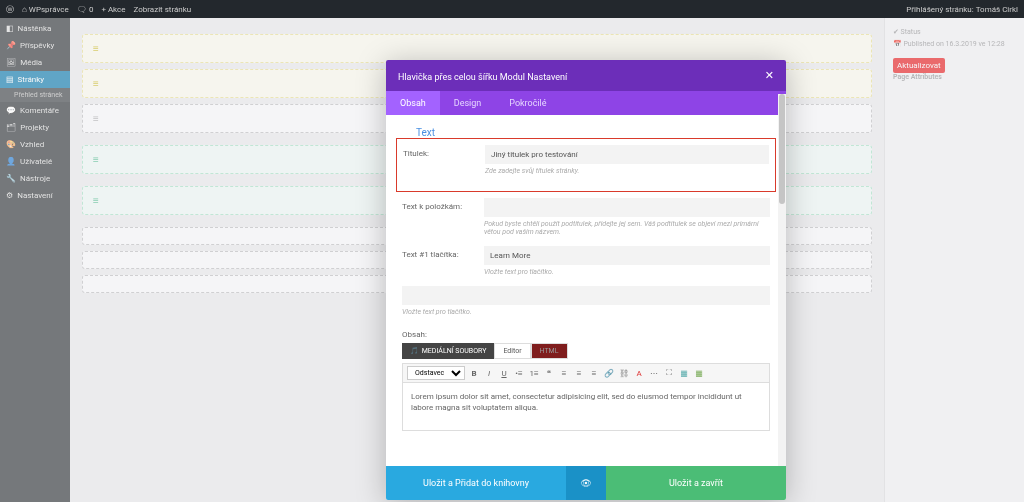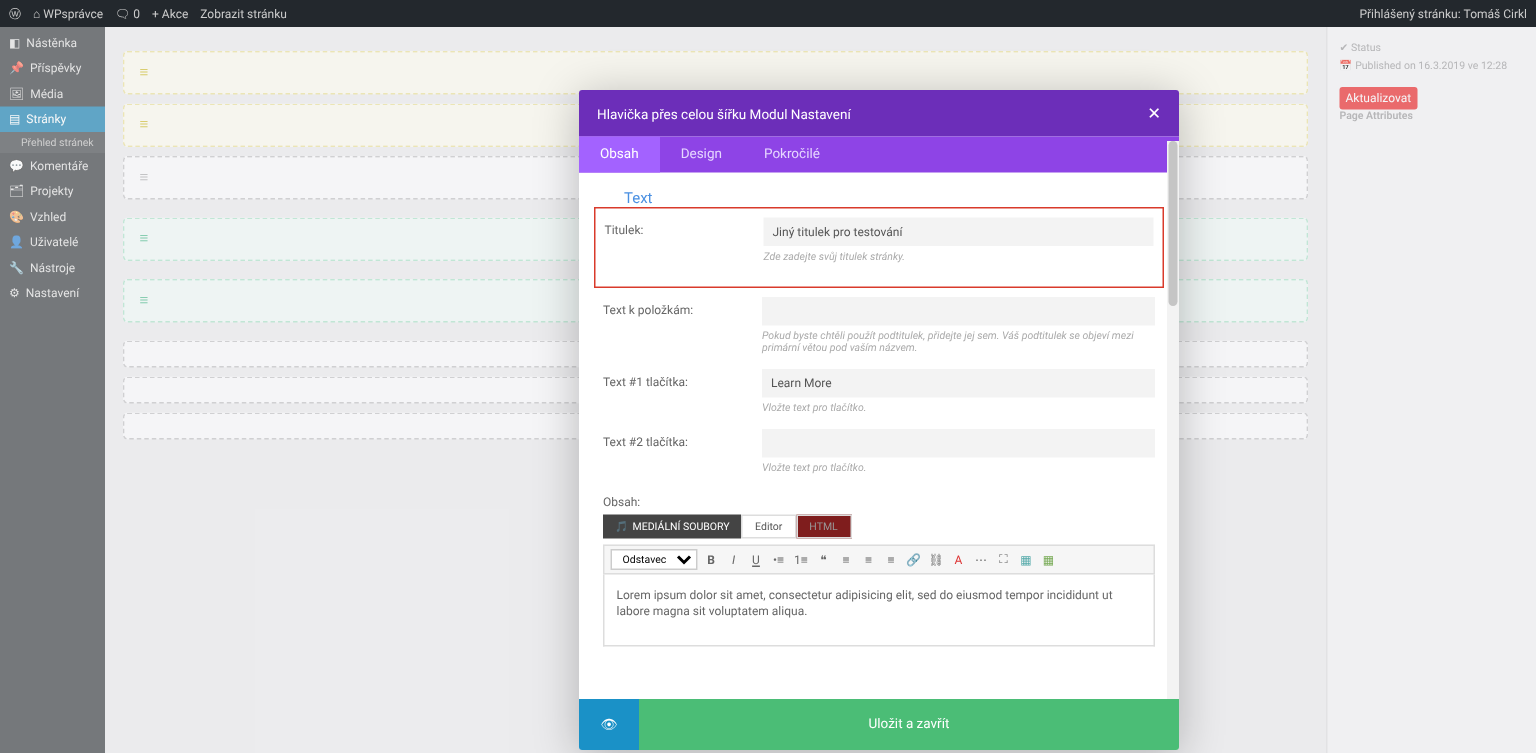--- a/index.html
+++ b/index.html
@@ -21,21 +21,21 @@
 .right-col{width:140px;padding:10px 8px;border-left:1px solid #e5e5e5;background:#f7f7f7;font-size:7px;color:#aaa}
 .overlay{position:absolute;inset:0;background:rgba(220,220,228,.25)}
 .modal{position:absolute;left:316px;top:42px;width:400px;height:440px;background:#fff;box-shadow:0 4px 30px rgba(0,0,0,.25);display:flex;flex-direction:column;border-radius:2px;overflow:hidden}
 .m-head{background:#6c2eb9;color:#fff;padding:9px 12px;font-size:9px;display:flex;align-items:flex-end}
 .m-close{margin-left:auto;color:#fff;font-size:11px;cursor:pointer}
 .m-tabs{background:#8e44e6;display:flex}
 .m-tab{padding:7px 14px;font-size:9px;color:#e6d6ff;cursor:pointer}
 .m-tab.active{background:#a362ff;color:#fff}
 .m-body{flex:1;overflow:auto;padding:10px 16px 0}
 .sec-title{color:#4a90e2;font-size:10px;margin:2px 14px 6px}
-.row{display:flex;gap:24px;margin-bottom:10px}
+.row{display:flex;gap:0;margin-bottom:10px}
 .lab{width:82px;font-size:8px;color:#666;padding-top:4px}
 .fld{flex:1}
 .inp{width:100%;background:#f3f3f3;border:none;padding:5px 6px;font-size:8px;color:#555}
 .help{font-size:7px;color:#aaa;font-style:italic;margin-top:3px}
 .highlight{border:1px solid #d93a2b;padding:6px;margin:-6px;margin-bottom:6px}
 .media-btn{background:#444;color:#fff;border:none;padding:4px 8px;font-size:7px;display:inline-flex;align-items:center;gap:3px;cursor:pointer}
 .ed-tabs{float:right;display:flex;gap:0;font-size:7px}
 .ed-tab{padding:3px 8px;background:#7f1d1d;border:1px solid #ddd;cursor:pointer;color:#999}
 .ed-tab.active{background:#fff;color:#555}
 .toolbar{border:1px solid #ddd;background:#f6f6f6;padding:2px 4px;margin-top:4px;display:flex;align-items:center;gap:3px;flex-wrap:wrap}
@@ -184,21 +184,20 @@
 
         <div class="row">
           <div class="lab">Text #1 tlačítka:</div>
           <div class="fld">
             <input class="inp" value="Learn More" style="">
             <div class="help">Vložte text pro tlačítko.</div>
           </div>
         </div>
 
         <div class="row">
-          <div class="lab">Text #2 tlačítka:</div>
           <div class="fld">
             <input class="inp" style="">
             <div class="help">Vložte text pro tlačítko.</div>
           </div>
         </div>
 
         <div>
           <div class="lab" style="width:auto;margin-bottom:4px">Obsah:</div>
           <div style="display:flex;align-items:center">
             <button class="media-btn">
@@ -237,20 +236,21 @@
           </div>
           <div class="editor">Lorem ipsum dolor sit amet, consectetur adipisicing elit, sed do eiusmod tempor incididunt ut labore magna sit voluptatem aliqua.</div>
         </div>
       </div>
 
       <div class="scrollbar-v">
         <div class="scrollbar-thumb"></div>
       </div>
 
       <div class="m-foot">
+        <div class="btn-save-lib">Uložit a Přidat do knihovny</div>
         <div class="btn-eye">
             <span>👁</span>
           </div>
         <div class="btn-save-close">Uložit a zavřít</div>
       </div>
     </div>
   </div>
 </div>
 
 </body></html>

